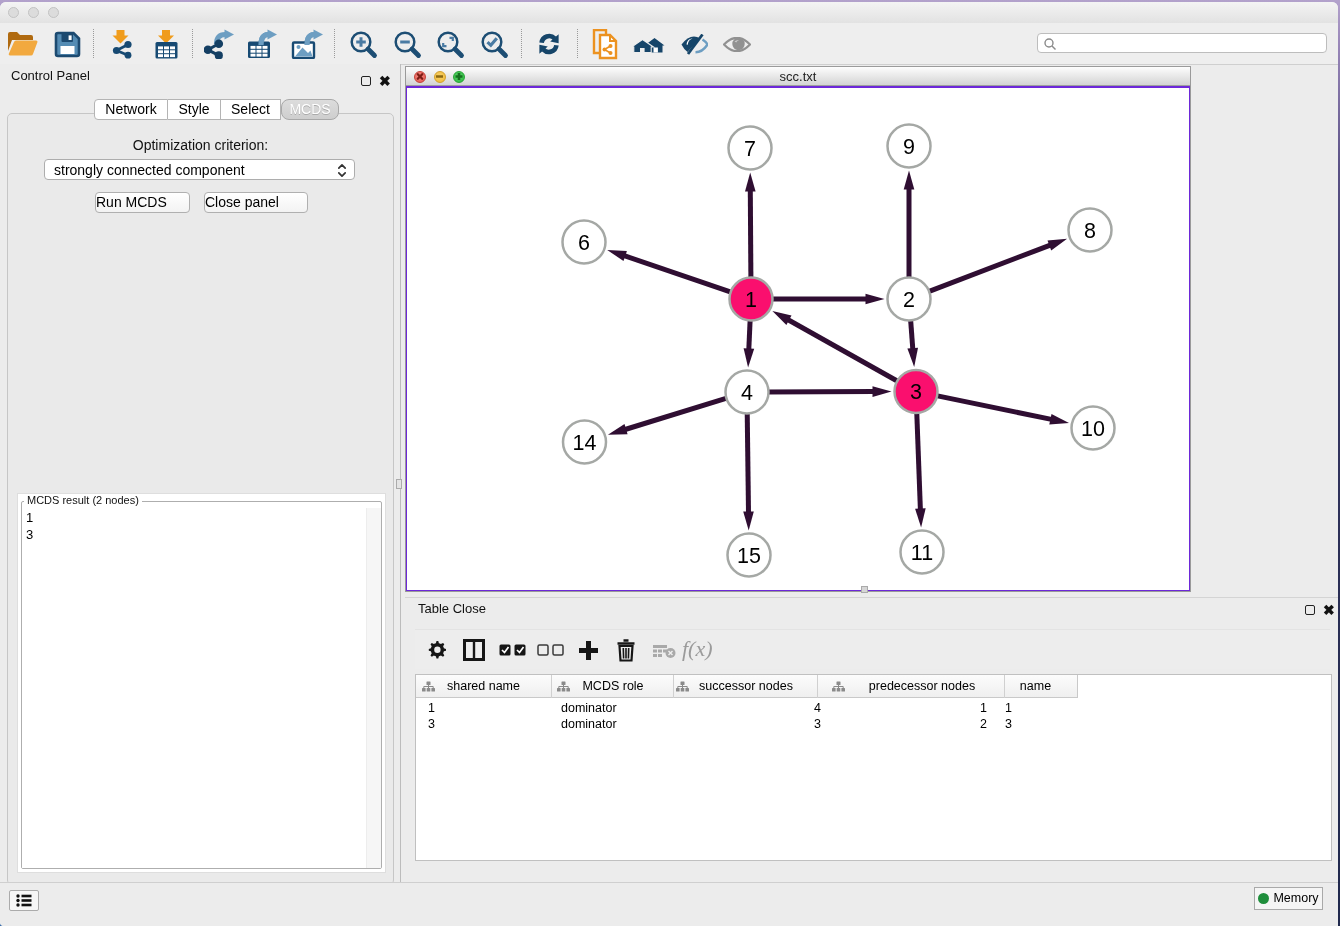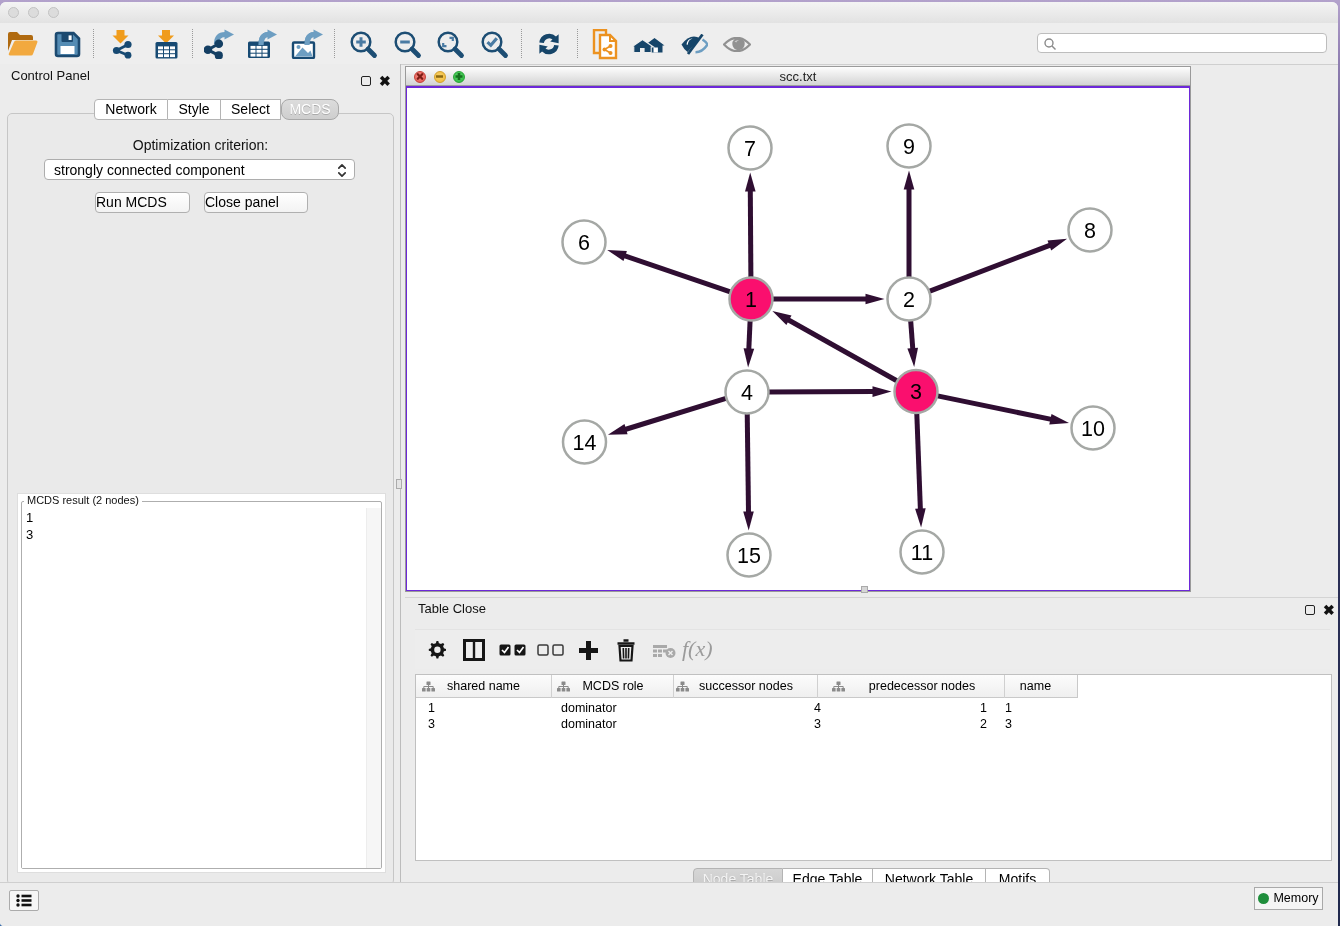--- a/index.html
+++ b/index.html
@@ -508,26 +508,20 @@
       <div class="td" style="left:145px; top:25px;">dominator</div>
       <div class="td" style="left:345px; top:25px; width:60px; text-align:right;">4</div>
       <div class="td" style="left:511px; top:25px; width:60px; text-align:right;">1</div>
       <div class="td" style="left:589px; top:25px;">1</div>
       <div class="td" style="left:12px; top:41px;">3</div>
       <div class="td" style="left:145px; top:41px;">dominator</div>
       <div class="td" style="left:345px; top:41px; width:60px; text-align:right;">3</div>
       <div class="td" style="left:511px; top:41px; width:60px; text-align:right;">2</div>
       <div class="td" style="left:589px; top:41px;">3</div>
     </div>
-    <div class="ttabs">
-      <div class="ttab" style="width:90px; background:linear-gradient(#d6d6d6,#c9c9c9); color:#f4f4f4; text-shadow:0 1px 0 #aaa; border-radius:4px 0 0 4px; border-left:1px solid #b4b4b4;">Node Table</div>
-      <div class="ttab" style="width:90px;">Edge Table</div>
-      <div class="ttab" style="width:113px;">Network Table</div>
-      <div class="ttab" style="width:64px; border-radius:0 4px 4px 0;">Motifs</div>
-    </div>
   </div>
 
   <div id="statusbar">
     <div id="listbtn">
       <svg width="16" height="13" viewBox="0 0 16 13" style="margin:3px auto;">
         <g fill="#111">
             <circle cx="2" cy="2" r="1.7"></circle>
             <circle cx="2" cy="6.5" r="1.7"></circle>
             <circle cx="2" cy="11" r="1.7"></circle>
         <rect x="5.5" y="0.7" width="10" height="2.6"></rect>

